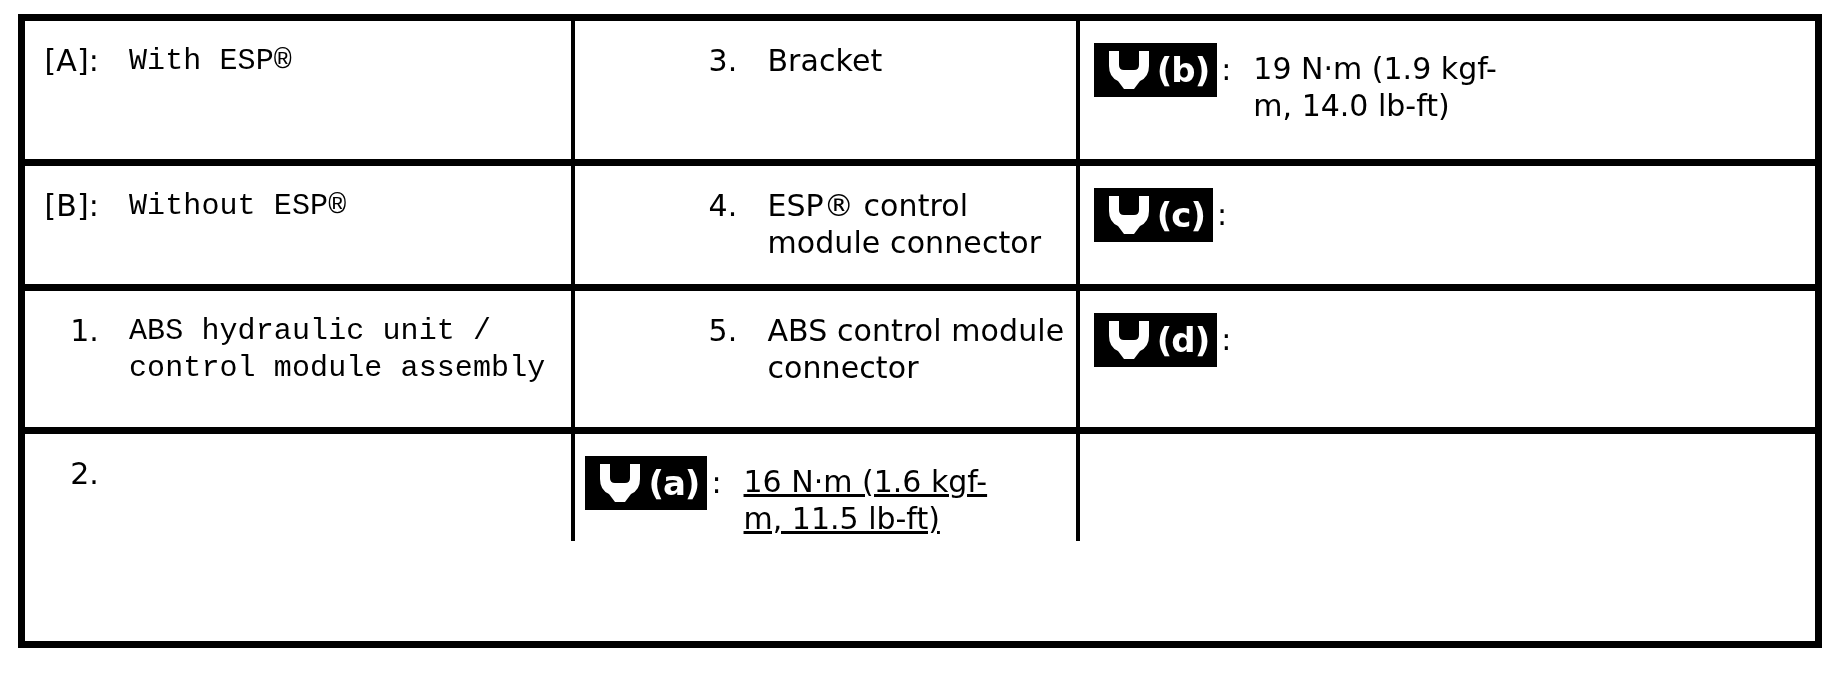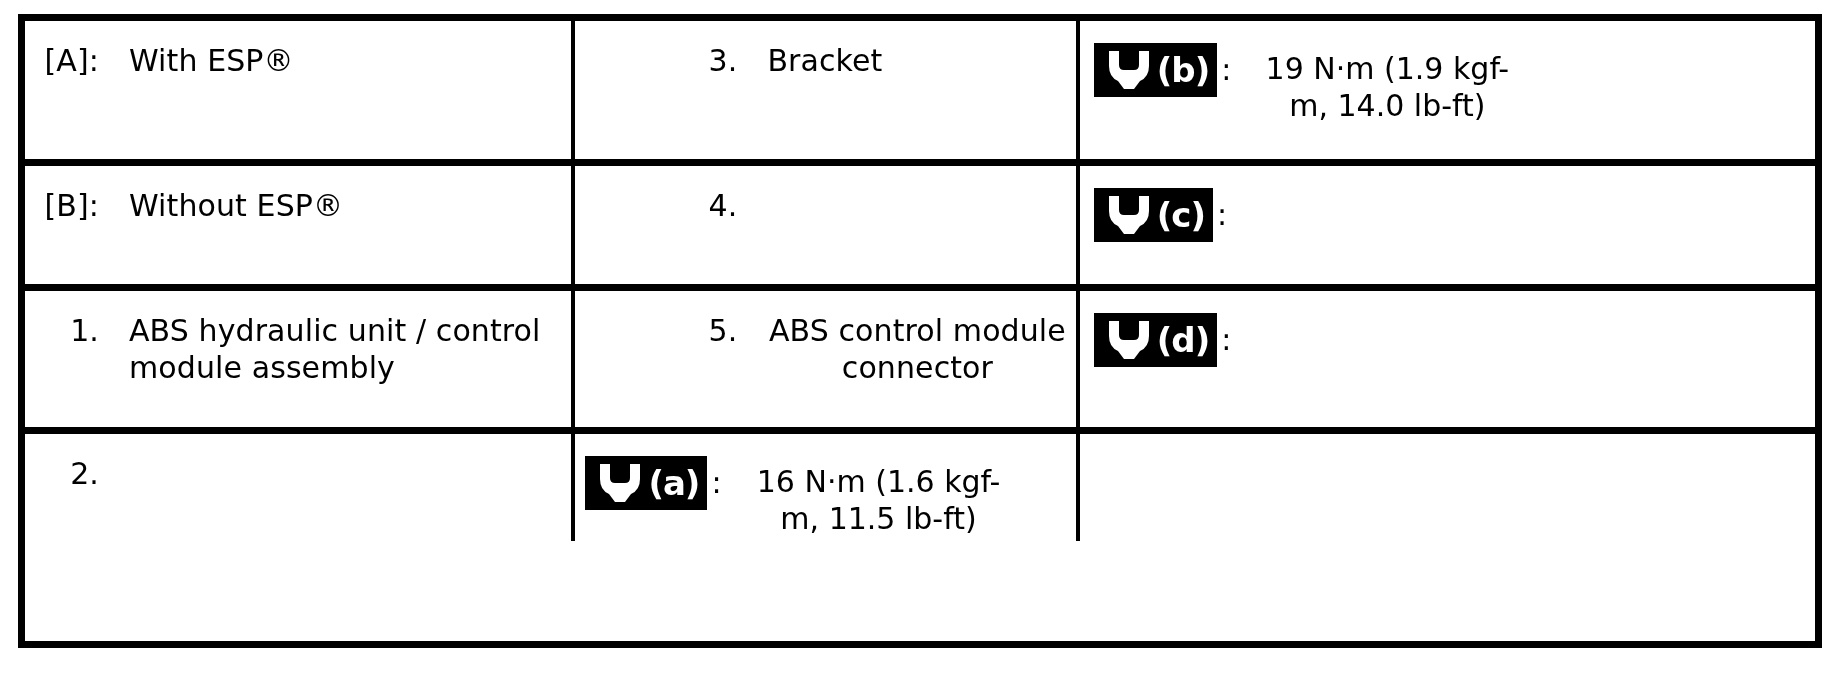--- a/index.html
+++ b/index.html
@@ -88,22 +88,22 @@
     white-space: nowrap;
   }
   .item-label {
     flex: 1 1 auto;
   }
 
   
   .col-a .item-num { width: 86px; flex-basis: 86px; }
   .col-b .item-num { width: 182px; flex-basis: 182px; }
 
-  .col-a .item-label { max-width: 430px; }
-  .col-b .item-label { max-width: 300px; text-align: center; }
+  .col-a .item-label { max-width: 430px; font-family: Liberation Mono, monospace; }
+  .col-b .item-label { max-width: 300px; }
 
   
   .torque {
     display: flex;
     align-items: flex-start;
     font-size: 30px;
     line-height: 1.22;
   }
 
   .torque-badge {
@@ -132,25 +132,24 @@
   .torque-colon {
     flex: 0 0 auto;
     font-size: 30px;
     line-height: 54px;
     padding-left: 4px;
     padding-right: 22px;
   }
   .torque-value {
     flex: 1 1 auto;
     padding-top: 8px;
-    text-align: center;
   }
 
   .col-c .torque-value { max-width: 268px; }
-  .col-b .torque-value { max-width: 270px; }
+  .col-b .torque-value { max-width: 270px; text-decoration: underline; }
 
   .empty-cell { }
 </style>
 </head>
 <body>
 
 <div class="sheet">
 
   <div class="torque-table">
 
@@ -190,20 +189,21 @@
       <div class="cell col-a">
         <div class="item">
           <span class="item-num">[B]:</span>
           <span class="item-label">Without ESP®</span>
         </div>
       </div>
 
       <div class="cell col-b">
         <div class="item">
           <span class="item-num">4.</span>
+          <span class="item-label">ESP® control module connector</span>
         </div>
       </div>
 
       <div class="cell col-c">
         <div class="torque">
           <span class="torque-badge">
             <svg class="wrench-icon" viewBox="0 0 52 42" aria-hidden="true">
               <path fill="#ffffff" d="M6 2 h10 v14 q0 5 5 5 h10 q5 0 5 -5 V2 h10 v15 q0 11 -9 15 l-6 8 h-10 l-6 -8 q-9 -4 -9 -15 Z"></path>
             </svg>
             <span class="badge-letter">(c)</span>

